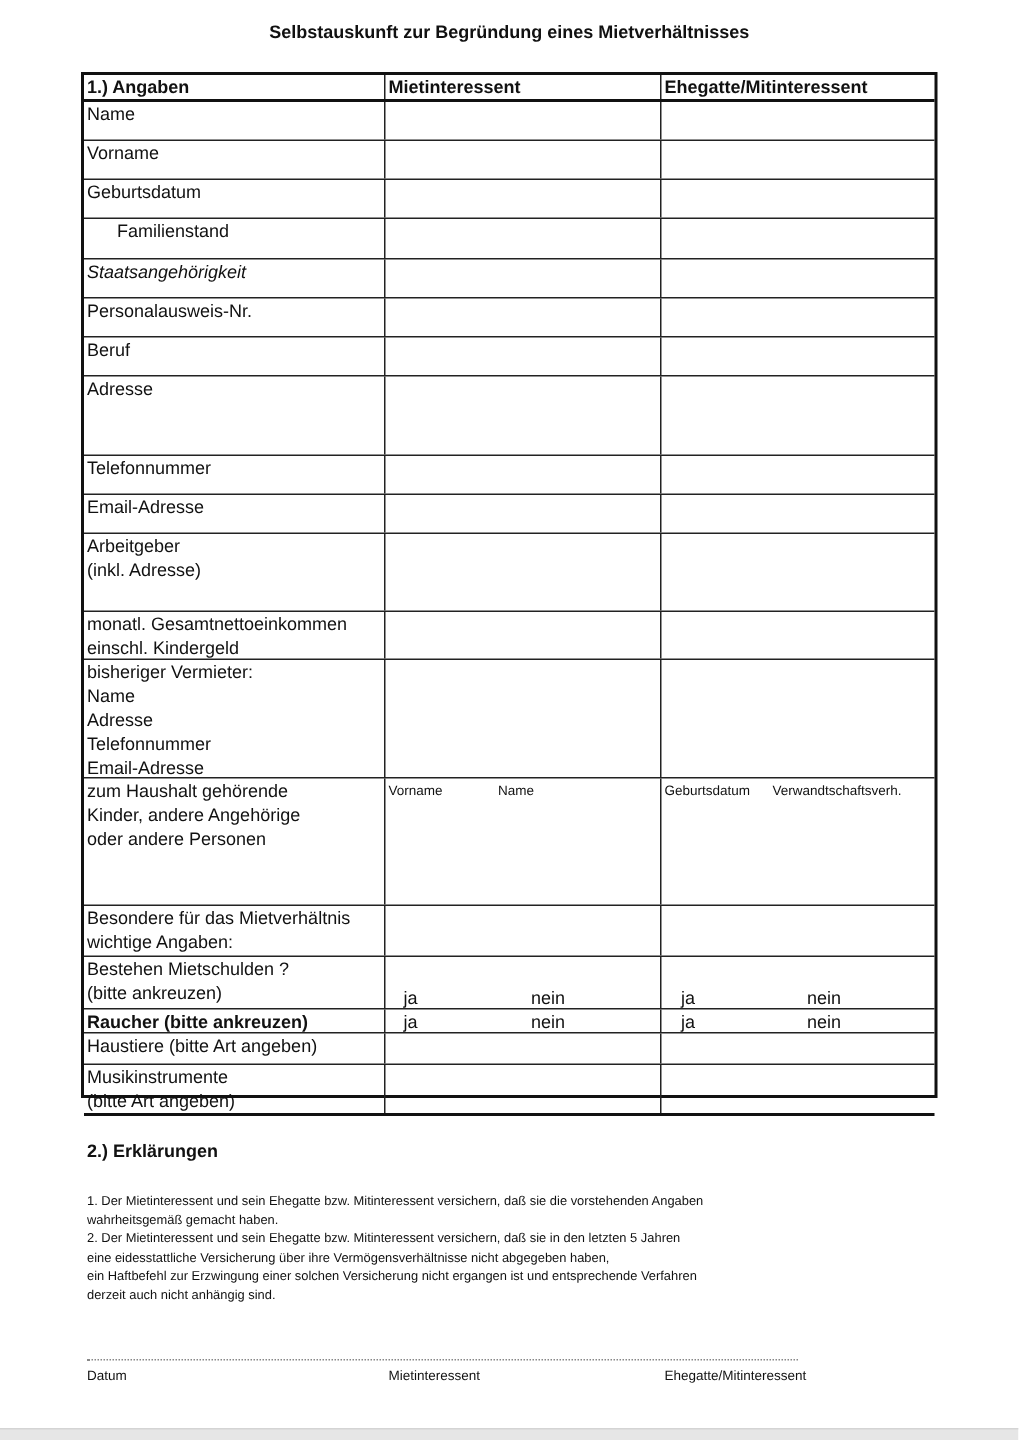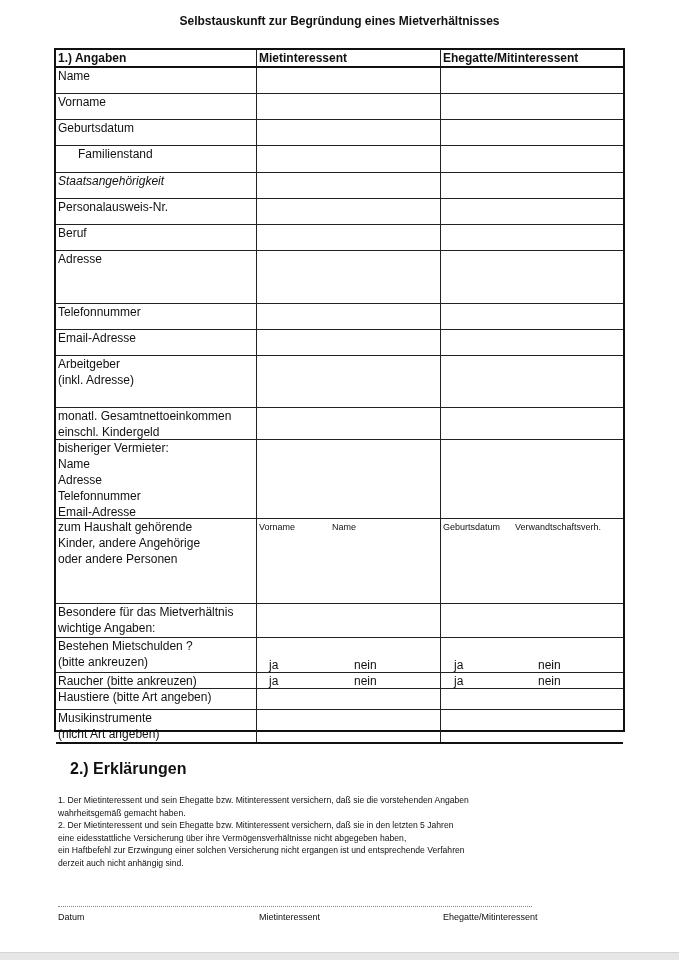--- a/index.html
+++ b/index.html
@@ -12,21 +12,21 @@
   .row { position:absolute; left:0; width:567px; border-bottom:1px solid #222; box-sizing:border-box; }
   .row.thick { border-bottom:2px solid #111; }
   .cell { position:absolute; top:0; bottom:0; box-sizing:border-box; font-size:12px; line-height:16px; padding:0 2px; }
   .c1 { left:0; width:201px; border-right:1px solid #222; }
   .c2 { left:201px; width:184px; border-right:1px solid #222; }
   .c3 { left:385px; width:182px; }
   .hdr .cell { font-weight:bold; line-height:16px; }
   .small { font-size:9px; }
   .jn { position:absolute; font-size:12px; }
   .sec2 { position:absolute; left:0; top:694px; width:567px; height:194px; }
-  .sec2-title { position:absolute; left:14px; top:16px; font-size:16px; font-weight:bold; }
+  .sec2-title { position:absolute; left:2px; top:16px; font-size:12px; font-weight:bold; }
   .decl { position:absolute; left:2px; top:50px; font-size:8.6px; line-height:12.6px; width:560px; }
   .dotline { position:absolute; left:2px; top:162px; width:474px; border-top:1px dotted #888; }
   .sig { position:absolute; top:168px; font-size:9px; }
   .bottombar { position:absolute; left:0; top:952px; width:679px; height:8px; background:#e6e6e6; border-top:1px solid #d4d4d4; }
 </style>
 </head>
 <body>
 
 <div class="title">Selbstauskunft zur Begründung eines Mietverhältnisses</div>
 
@@ -135,38 +135,38 @@
         <div class="cell c2">
         <span class="jn" style="left:12px;top:19px;">ja</span>
         <span class="jn" style="left:97px;top:19px;">nein</span>
         </div>
         <div class="cell c3">
         <span class="jn" style="left:13px;top:19px;">ja</span>
         <span class="jn" style="left:97px;top:19px;">nein</span>
         </div>
       </div>
       <div class="row" style="top:623px;height:16px;">
-        <div class="cell c1" style="white-space:pre-line;">Raucher (bitte ankreuzen)</div>
+        <div class="cell c1" style="white-space:pre-line;font-weight:bold;">Raucher (bitte ankreuzen)</div>
         <div class="cell c2">
         <span class="jn" style="left:12px;top:0px;">ja</span>
         <span class="jn" style="left:97px;top:0px;">nein</span>
         </div>
         <div class="cell c3">
         <span class="jn" style="left:13px;top:0px;">ja</span>
         <span class="jn" style="left:97px;top:0px;">nein</span>
         </div>
       </div>
       <div class="row" style="top:639px;height:21px;">
         <div class="cell c1" style="white-space:pre-line;">Haustiere (bitte Art angeben)</div>
         <div class="cell c2"></div>
         <div class="cell c3"></div>
       </div>
       <div class="row thick" style="top:660px;height:34px;">
         <div class="cell c1" style="white-space:pre-line;">Musikinstrumente
-(nicht Art angeben)</div>
+(bitte Art angeben)</div>
         <div class="cell c2"></div>
         <div class="cell c3"></div>
       </div>
     </div>
 
   <div class="sec2">
     <div class="sec2-title">2.) Erklärungen</div>
     <div class="decl">
       <div>1. Der Mietinteressent und sein Ehegatte bzw. Mitinteressent versichern, daß sie die vorstehenden Angaben</div>
       <div>wahrheitsgemäß gemacht haben.</div>

